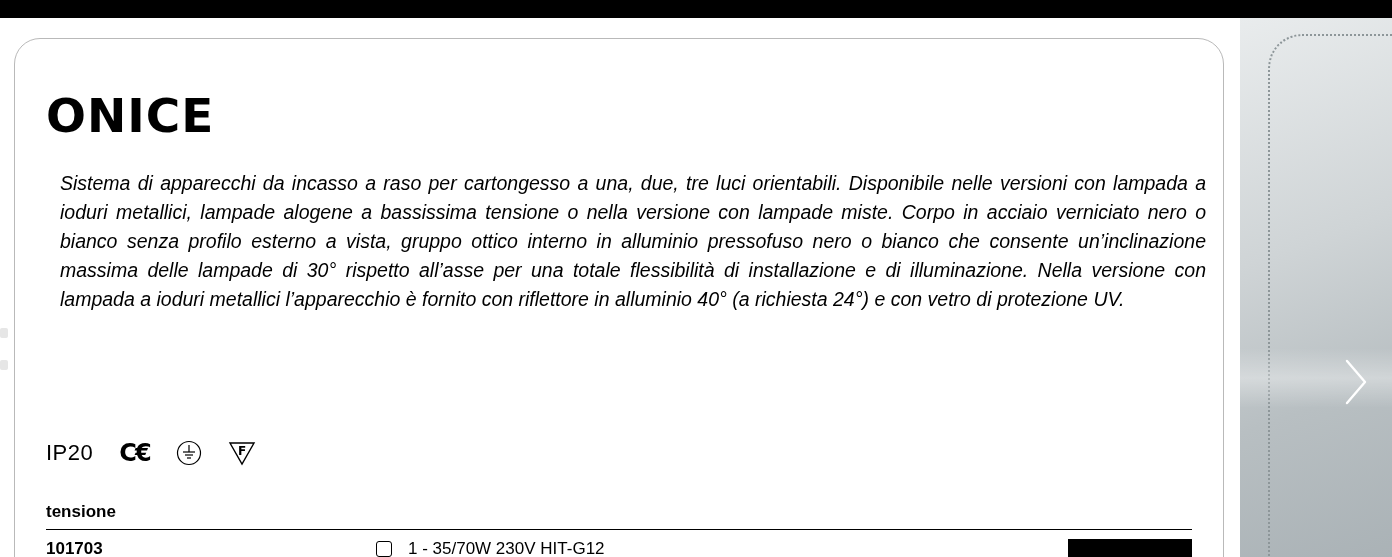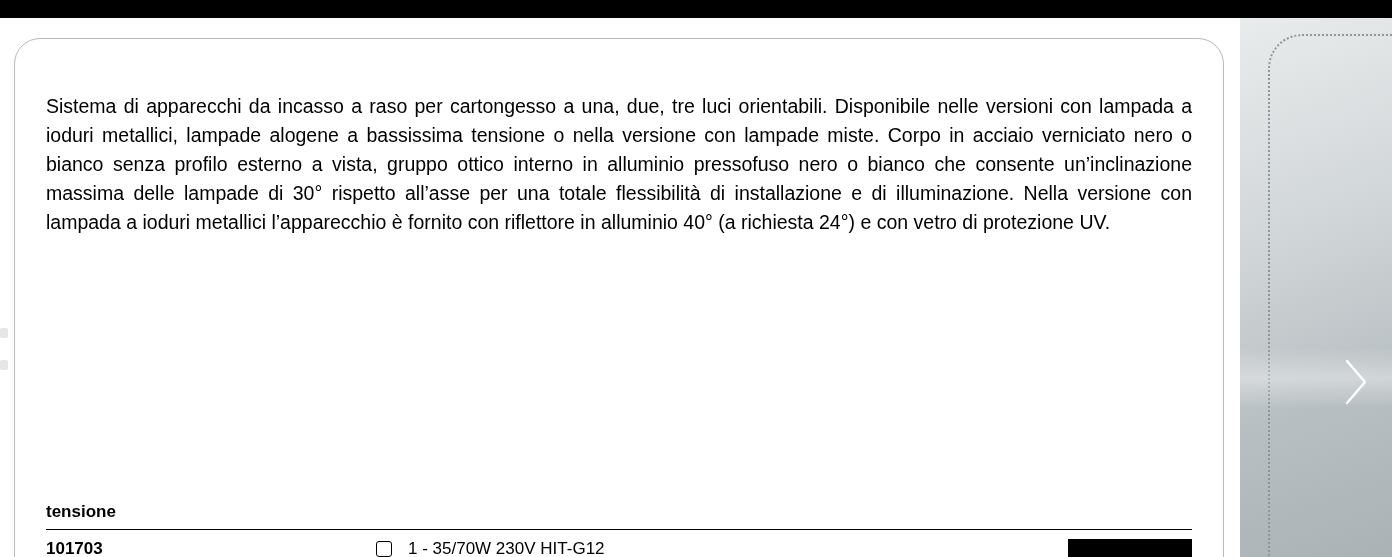--- a/index.html
+++ b/index.html
@@ -66,22 +66,23 @@
     margin: 0 0 30px 0;
   }
 
   .description {
     font-family: "Liberation Sans", sans-serif;
     font-size: 19.5px;
     line-height: 29px;
     color: #000000;
     text-align: justify;
     text-justify: inter-word;
-    margin: 0;
-    width: 1146px;
+    margin: 14px;
+    width: 1146px;
+    font-style: italic;
   }
 
   
   .symbols {
     position: absolute;
     top: 418px;
     left: 46px;
     display: flex;
     align-items: center;
     gap: 26px;
@@ -229,23 +230,43 @@
 <div class="top-bar"></div>
 
 <div class="page">
 
   <div class="card-outline"></div>
 
   <div class="edge-mark" style="top: 310px;"></div>
   <div class="edge-mark" style="top: 342px;"></div>
 
   <div class="content">
+    <h1 class="title">ONICE</h1>
     <p class="description">Sistema di apparecchi da incasso a raso per cartongesso a una, due, tre luci orientabili. Disponibile nelle versioni con lampada a ioduri metallici, lampade alogene a bassissima tensione o nella versione con lampade miste. Corpo in acciaio verniciato nero o bianco senza profilo esterno a vista, gruppo ottico interno in alluminio pressofuso nero o bianco che consente un’inclinazione massima delle lampade di 30° rispetto all’asse per una totale flessibilità di installazione e di illuminazione. Nella versione con lampada a ioduri metallici l’apparecchio è fornito con riflettore in alluminio 40° (a richiesta 24°) e con vetro di protezione UV.</p>
   </div>
 
+  <div class="symbols">
+    <span class="sym-ip">IP20</span>
+    <span class="sym-ce">C€</span>
+    <span class="sym-earth">
+      <svg viewBox="0 0 26 26" width="26" height="26">
+        <circle cx="13" cy="13" r="11.5" fill="none" stroke="#000" stroke-width="1.2"></circle>
+        <line x1="13" y1="5" x2="13" y2="12" stroke="#000" stroke-width="1.2"></line>
+        <line x1="7" y1="12" x2="19" y2="12" stroke="#000" stroke-width="1.2"></line>
+        <line x1="9" y1="15" x2="17" y2="15" stroke="#000" stroke-width="1.2"></line>
+        <line x1="11" y1="18" x2="15" y2="18" stroke="#000" stroke-width="1.2"></line>
+      </svg>
+    </span>
+    <span class="sym-f">
+      <svg viewBox="0 0 28 26" width="28" height="26">
+        <polygon points="2,3 26,3 14,24" fill="none" stroke="#000" stroke-width="1.4"></polygon>
+        <text x="14" y="15" font-family="DejaVu Sans, sans-serif" font-size="12" font-weight="bold" text-anchor="middle" fill="#000">F</text>
+      </svg>
+    </span>
+  </div>
 
   <div class="section-label">tensione</div>
   <div class="section-rule"></div>
 
   <div class="row">
     <span class="row-code">101703</span>
     <span class="row-icon"></span>
     <span class="row-desc">1 - 35/70W 230V HIT-G12</span>
     <span class="row-swatch"></span>
   </div>

